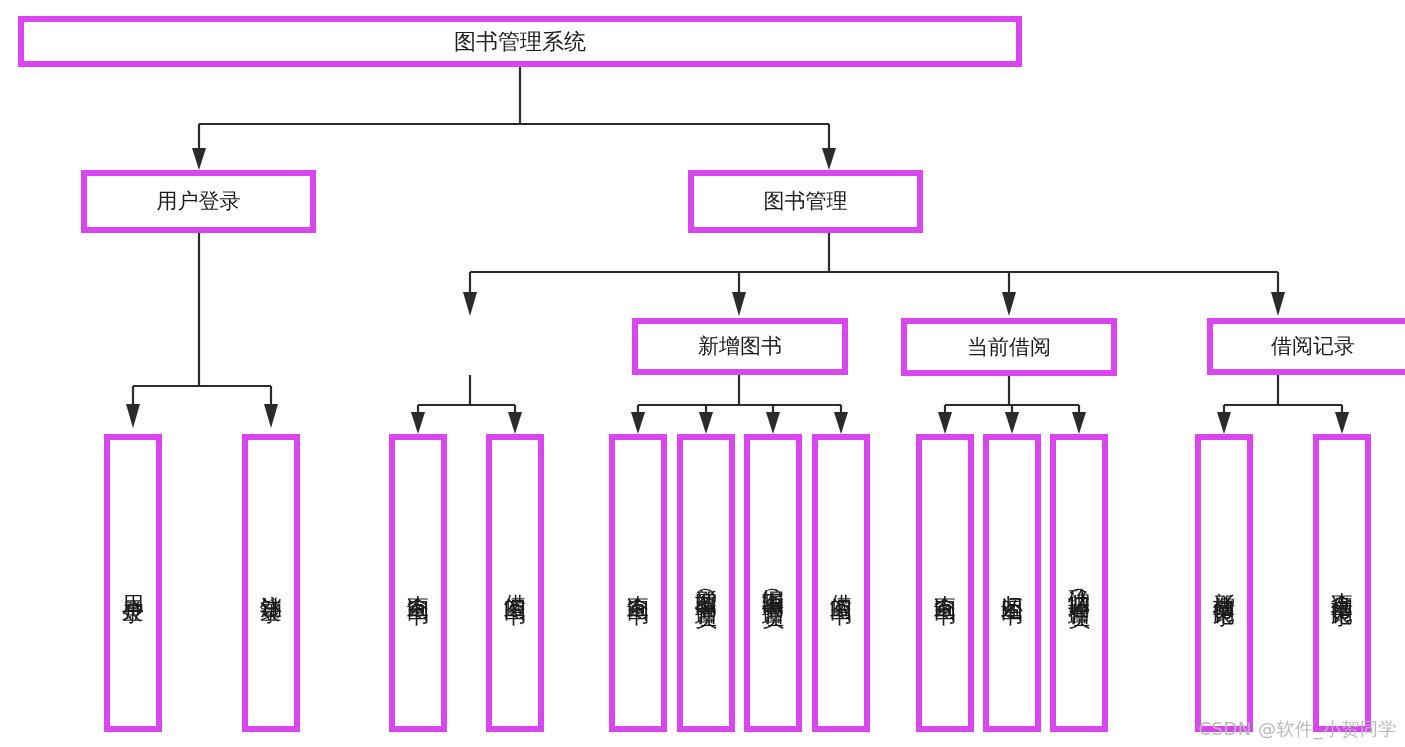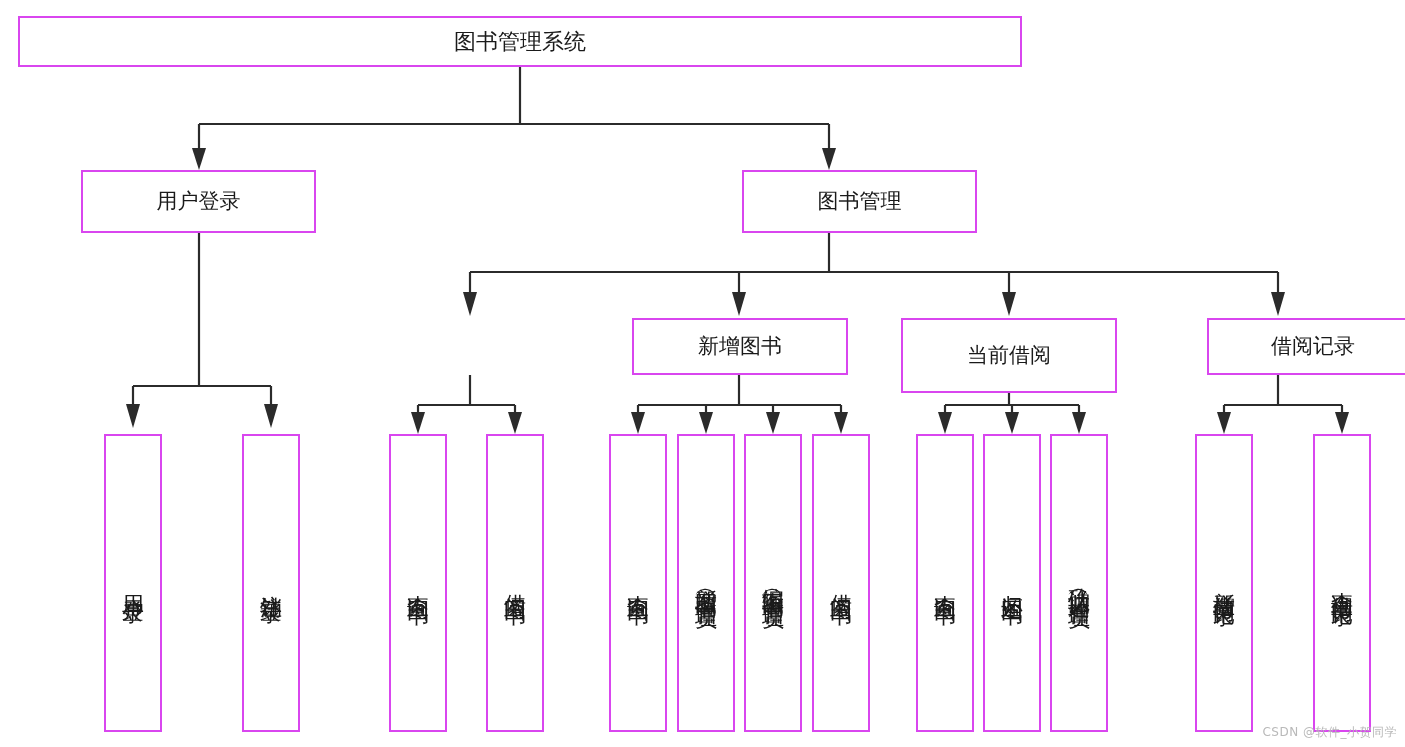--- a/index.html
+++ b/index.html
@@ -15,21 +15,21 @@
     position: relative;
     width: 1405px;
     height: 747px;
     background: #ffffff;
     overflow: hidden;
   }
   .node {
     position: absolute;
     box-sizing: border-box;
     background: #ffffff;
-    border: 2px solid #d946ef;
+    border: 6px solid #d946ef;
     display: flex;
     align-items: center;
     justify-content: center;
     color: #1a1a1a;
   }
   .node .label {
     display: block;
     text-align: center;
     line-height: 1.08;
     white-space: nowrap;
@@ -68,21 +68,21 @@
     stroke-width: 2.2;
     fill: none;
   }
   svg#wires polygon {
     fill: #2b2b2b;
   }
   #watermark {
     position: absolute;
     right: 8px;
     bottom: 6px;
-    font-size: 12px;
+    font-size: 18px;
     color: #b9b9b9;
     letter-spacing: 0.5px;
     white-space: nowrap;
     font-family: "DejaVu Sans", "Liberation Sans", sans-serif;
     text-align: right;
   }
 </style>
 </head>
 <body>
 
@@ -153,28 +153,28 @@
     <polygon points="1335,412 1349,412 1342,434"></polygon>
   </svg>
 
   <div class="node h root" style="left:18px; top:16px; width:1004px; height:51px;">
     <span class="label">图书管理系统</span>
   </div>
 
   <div class="node h" style="left:81px; top:170px; width:235px; height:63px;">
     <span class="label">用户登录</span>
   </div>
-  <div class="node h" style="left:742px; top:170px; width:235px; height:63px;font-family:Liberation Serif, serif;">
+  <div class="node h" style="left:688px; top:170px; width:235px; height:63px;font-family:Liberation Serif, serif;">
     <span class="label">图书管理</span>
   </div>
 
   <div class="node h" style="left:632px; top:318px; width:216px; height:57px;">
     <span class="label">新增图书</span>
   </div>
-  <div class="node h" style="left:901px; top:318px; width:216px; height:75px;">
+  <div class="node h" style="left:901px; top:318px; width:216px; height:58px;">
     <span class="label">当前借阅</span>
   </div>
   <div class="node h" style="left:1207px; top:318px; width:212px; height:57px;">
     <span class="label">借阅记录</span>
   </div>
 
   <div class="node v" style="left:104px; top:434px; width:58px; height:298px;">
     <span class="label">用户登录</span>
   </div>
   <div class="node v" style="left:242px; top:434px; width:58px; height:298px;">

